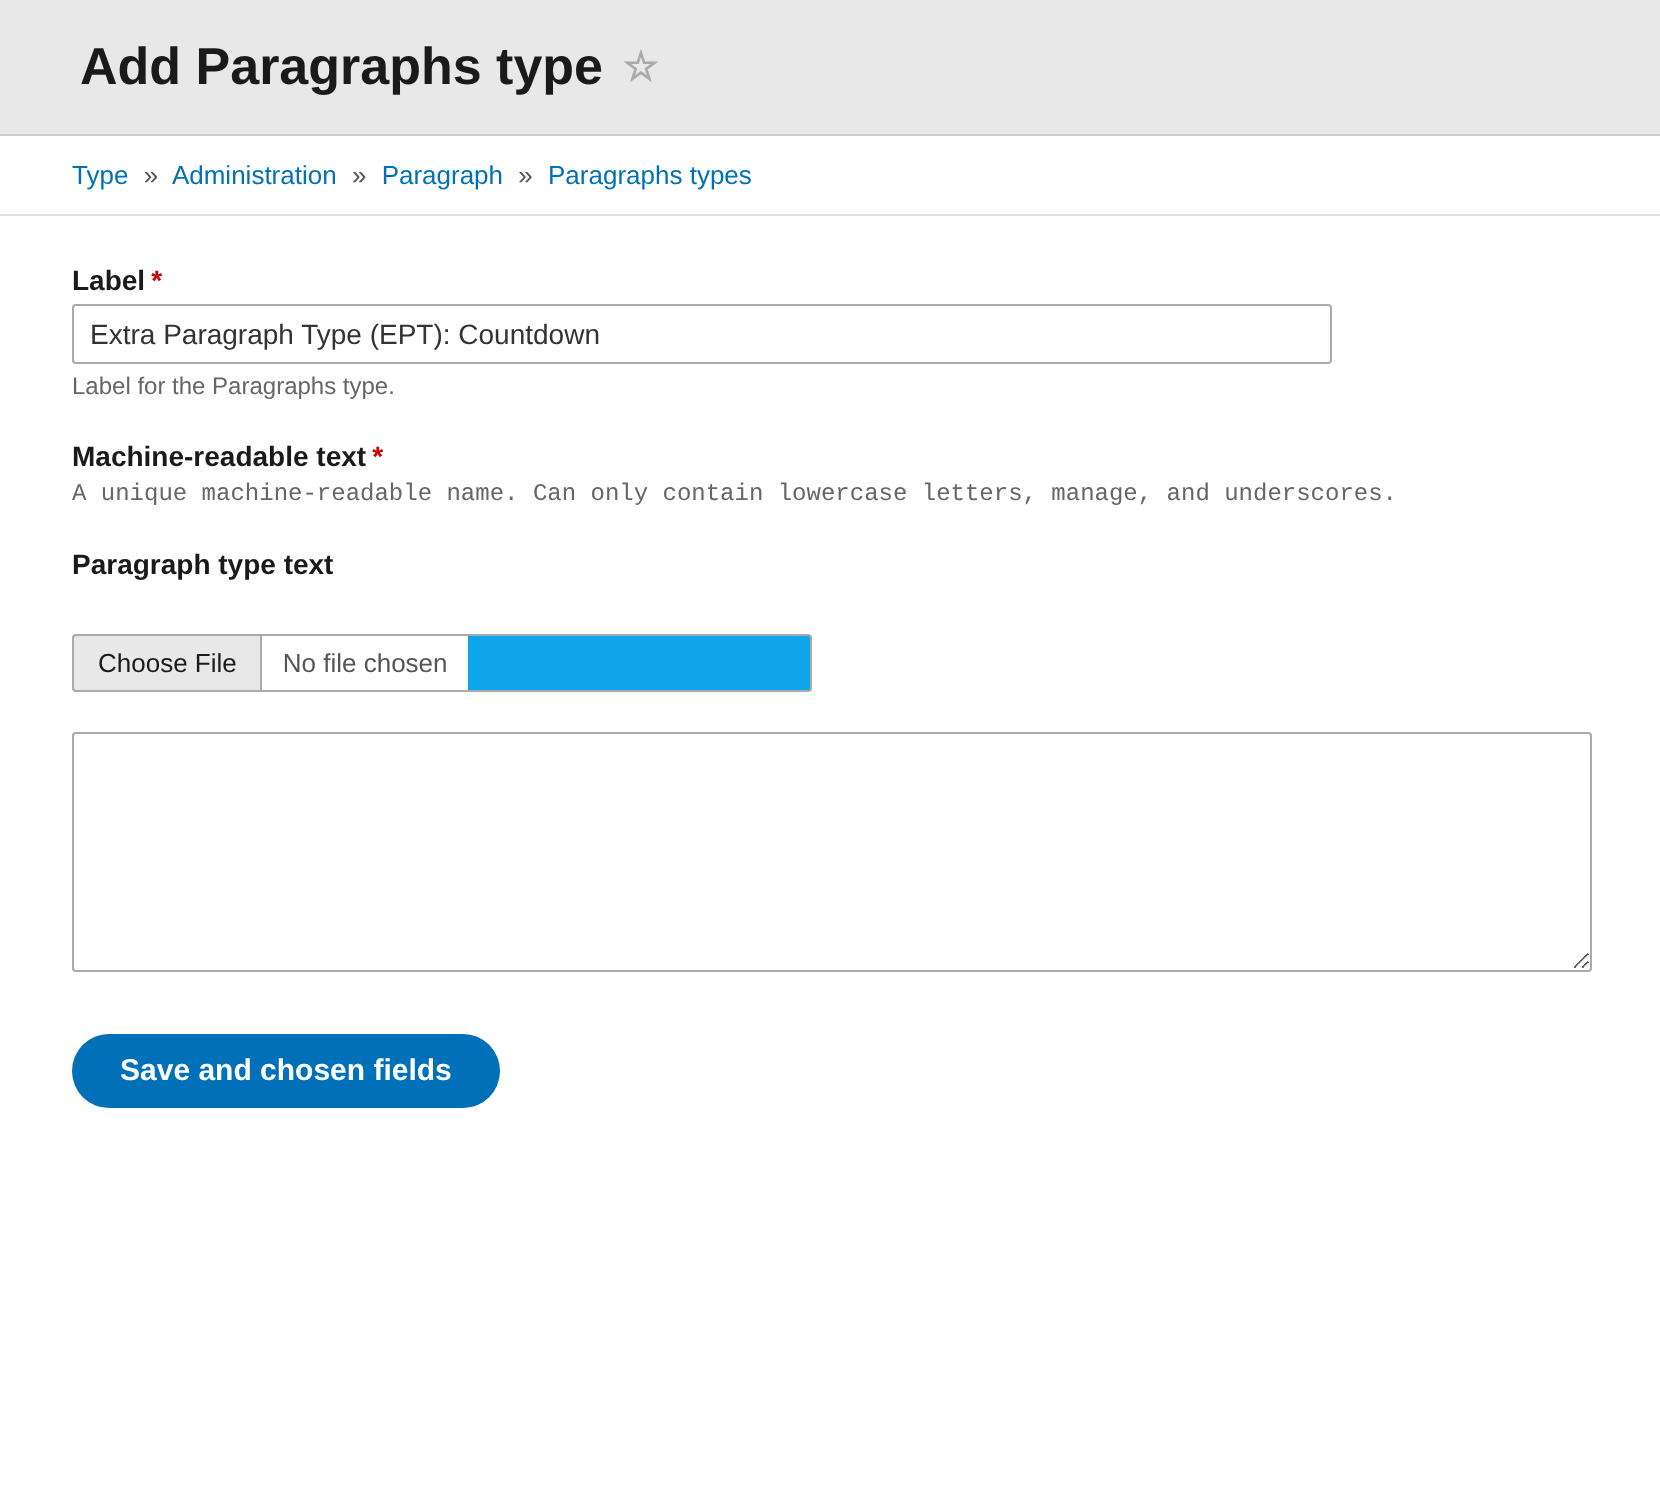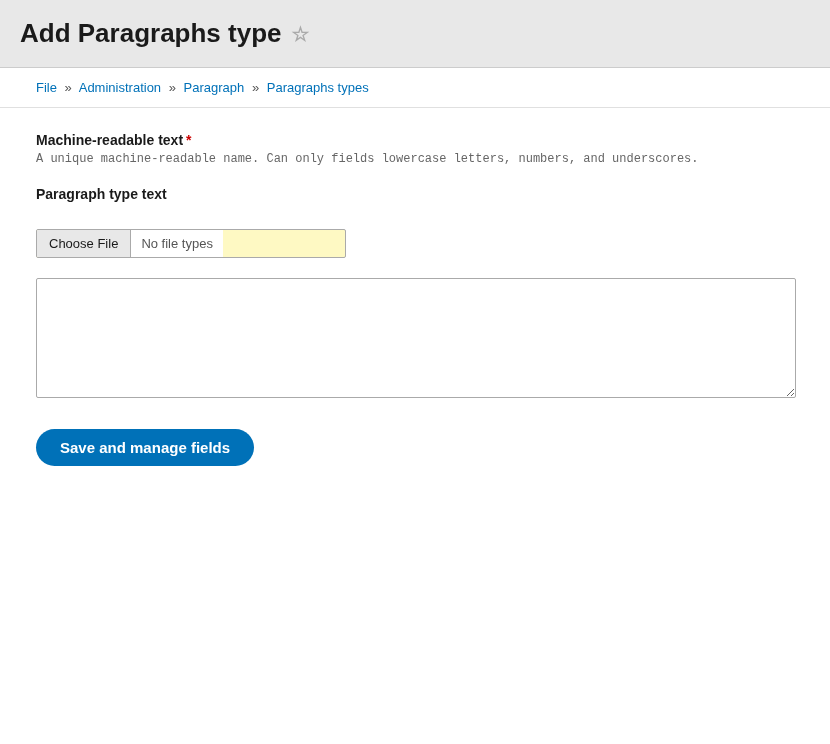--- a/index.html
+++ b/index.html
@@ -12,21 +12,21 @@
       font-family: Arial, sans-serif;
       font-size: 14px;
       background: #fff;
       color: #333;
       width: 830px;
       min-height: 744px;
     }
 
     .page-header {
       background: #e8e8e8;
-      padding: 18px 36px 18px 20px;
+      padding: 18px 36px 18px 40px;
       border-bottom: 1px solid #ccc;
     }
 
     .page-title {
       font-size: 26px;
       font-weight: bold;
       color: #1a1a1a;
       display: flex;
       align-items: center;
       gap: 10px;
@@ -100,23 +100,23 @@
     .form-help.monospace {
       font-family: 'Courier New', monospace;
       font-size: 12px;
     }
 
     .file-input-wrapper {
       display: flex;
       align-items: center;
       border: 1px solid #aaa;
       border-radius: 2px;
-      width: 310px;
+      width: 370px;
       overflow: hidden;
-      background: #fef9c3;
+      background: #0ea5e9;
       margin-top: 27px;
     }
 
     .choose-file-btn {
       background: #e8e8e8;
       border: none;
       border-right: 1px solid #aaa;
       padding: 6px 12px;
       font-size: 13px;
       cursor: pointer;
@@ -170,53 +170,60 @@
 <body>
 
 <div class="page-header">
   <h1 class="page-title">
     <span>Add Paragraphs type</span>
     <span class="star-icon">☆</span>
   </h1>
 </div>
 
 <div class="breadcrumb">
-  <a href="#">File</a>
+  <a href="#">Type</a>
   <span class="separator">»</span>
   <a href="#">Administration</a>
   <span class="separator">»</span>
   <a href="#">Paragraph</a>
   <span class="separator">»</span>
   <a href="#">Paragraphs types</a>
 </div>
 
 <div class="main-content">
 
   
+  <div class="form-group">
+    <label class="form-label">
+      <span>Label</span><span class="required-star">*</span>
+    </label>
+    <input type="text" class="form-input" value="Extra Paragraph Type (EPT): Countdown" style="">
+    <div class="form-help">Label for the Paragraphs type.</div>
+  </div>
 
   
   <div class="form-group">
     <label class="form-label">
       <span>Machine-readable text</span><span class="required-star">*</span>
     </label>
-    <div class="form-help monospace">A unique machine-readable name. Can only fields lowercase letters, numbers, and underscores.</div>
+    <div class="form-help monospace">A unique machine-readable name. Can only contain lowercase letters, manage, and underscores.</div>
   </div>
 
   
   <div class="form-group">
     <label class="form-label">
       <span>Paragraph type text</span>
     </label>
     <div class="file-input-wrapper">
       <button class="choose-file-btn">Choose File</button>
-      <span class="file-name">No file types</span>
+      <span class="file-name">No file chosen</span>
     </div>
   </div>
 
   
   <div class="form-group">
     <textarea class="description-textarea" style=""></textarea>
   </div>
 
   
-  <button class="save-button">Save and manage fields</button>
+  <button class="save-button">Save and chosen fields</button>
 
 </div>
 
 </body></html>

